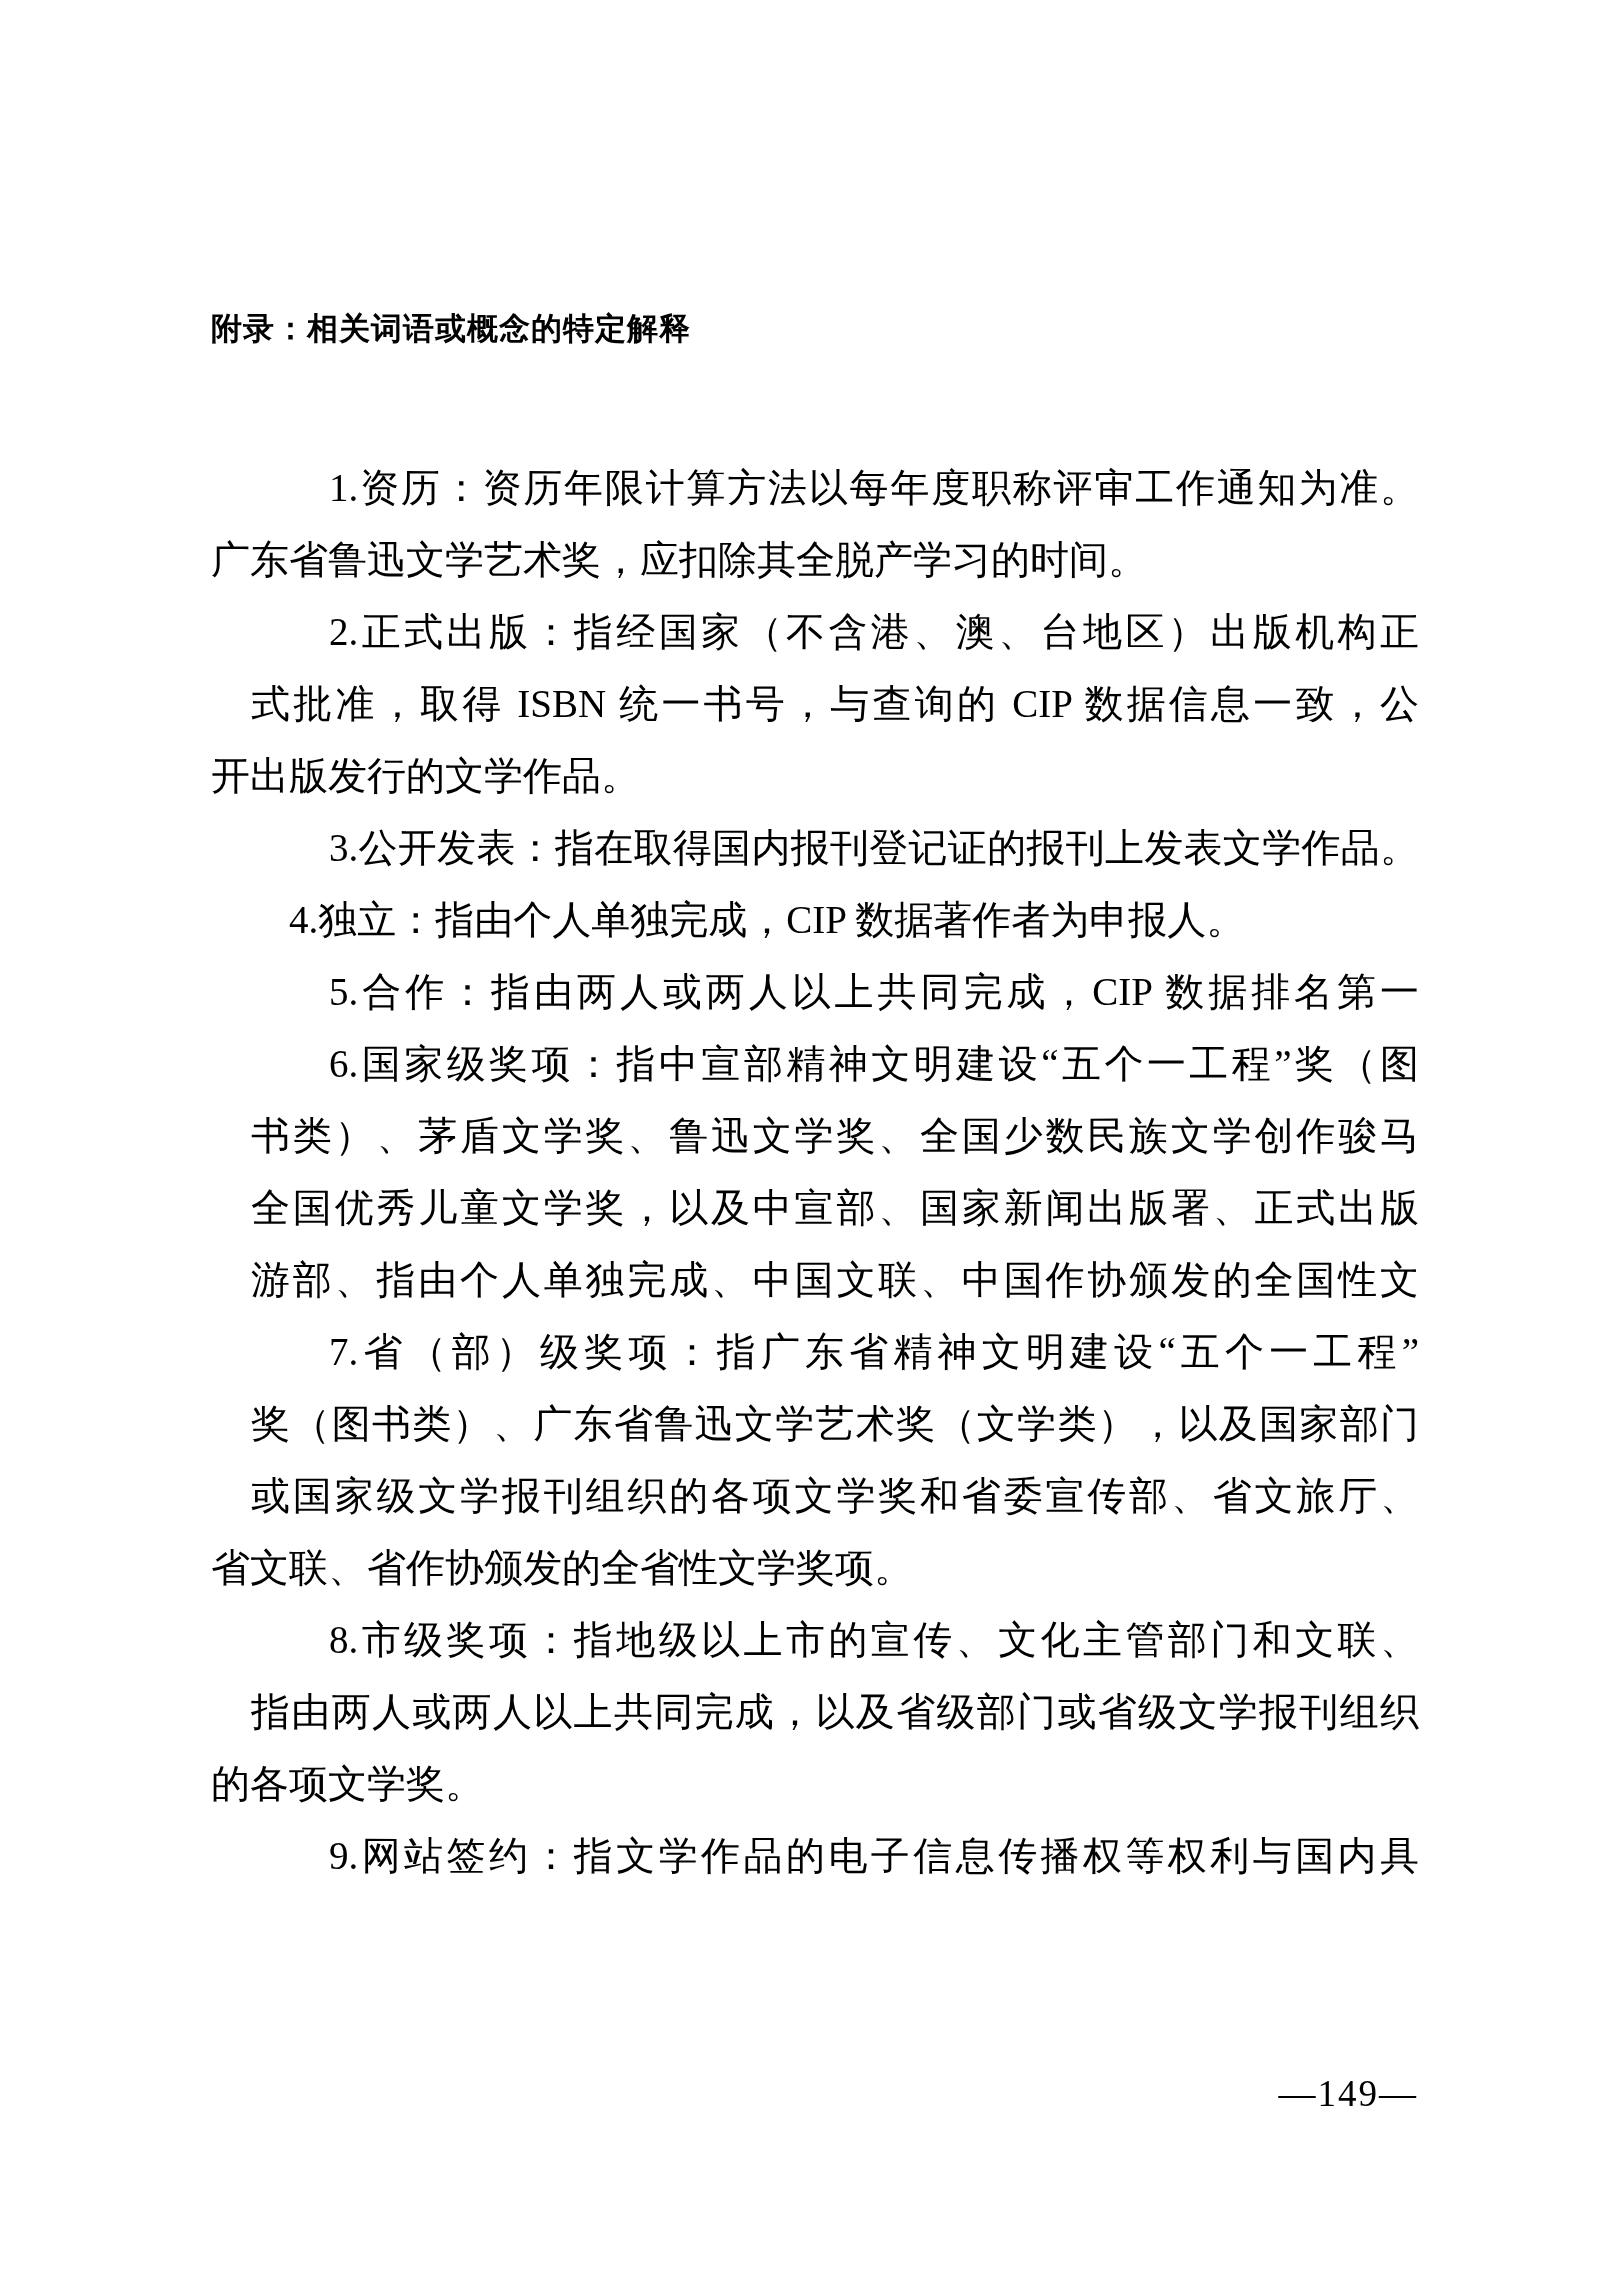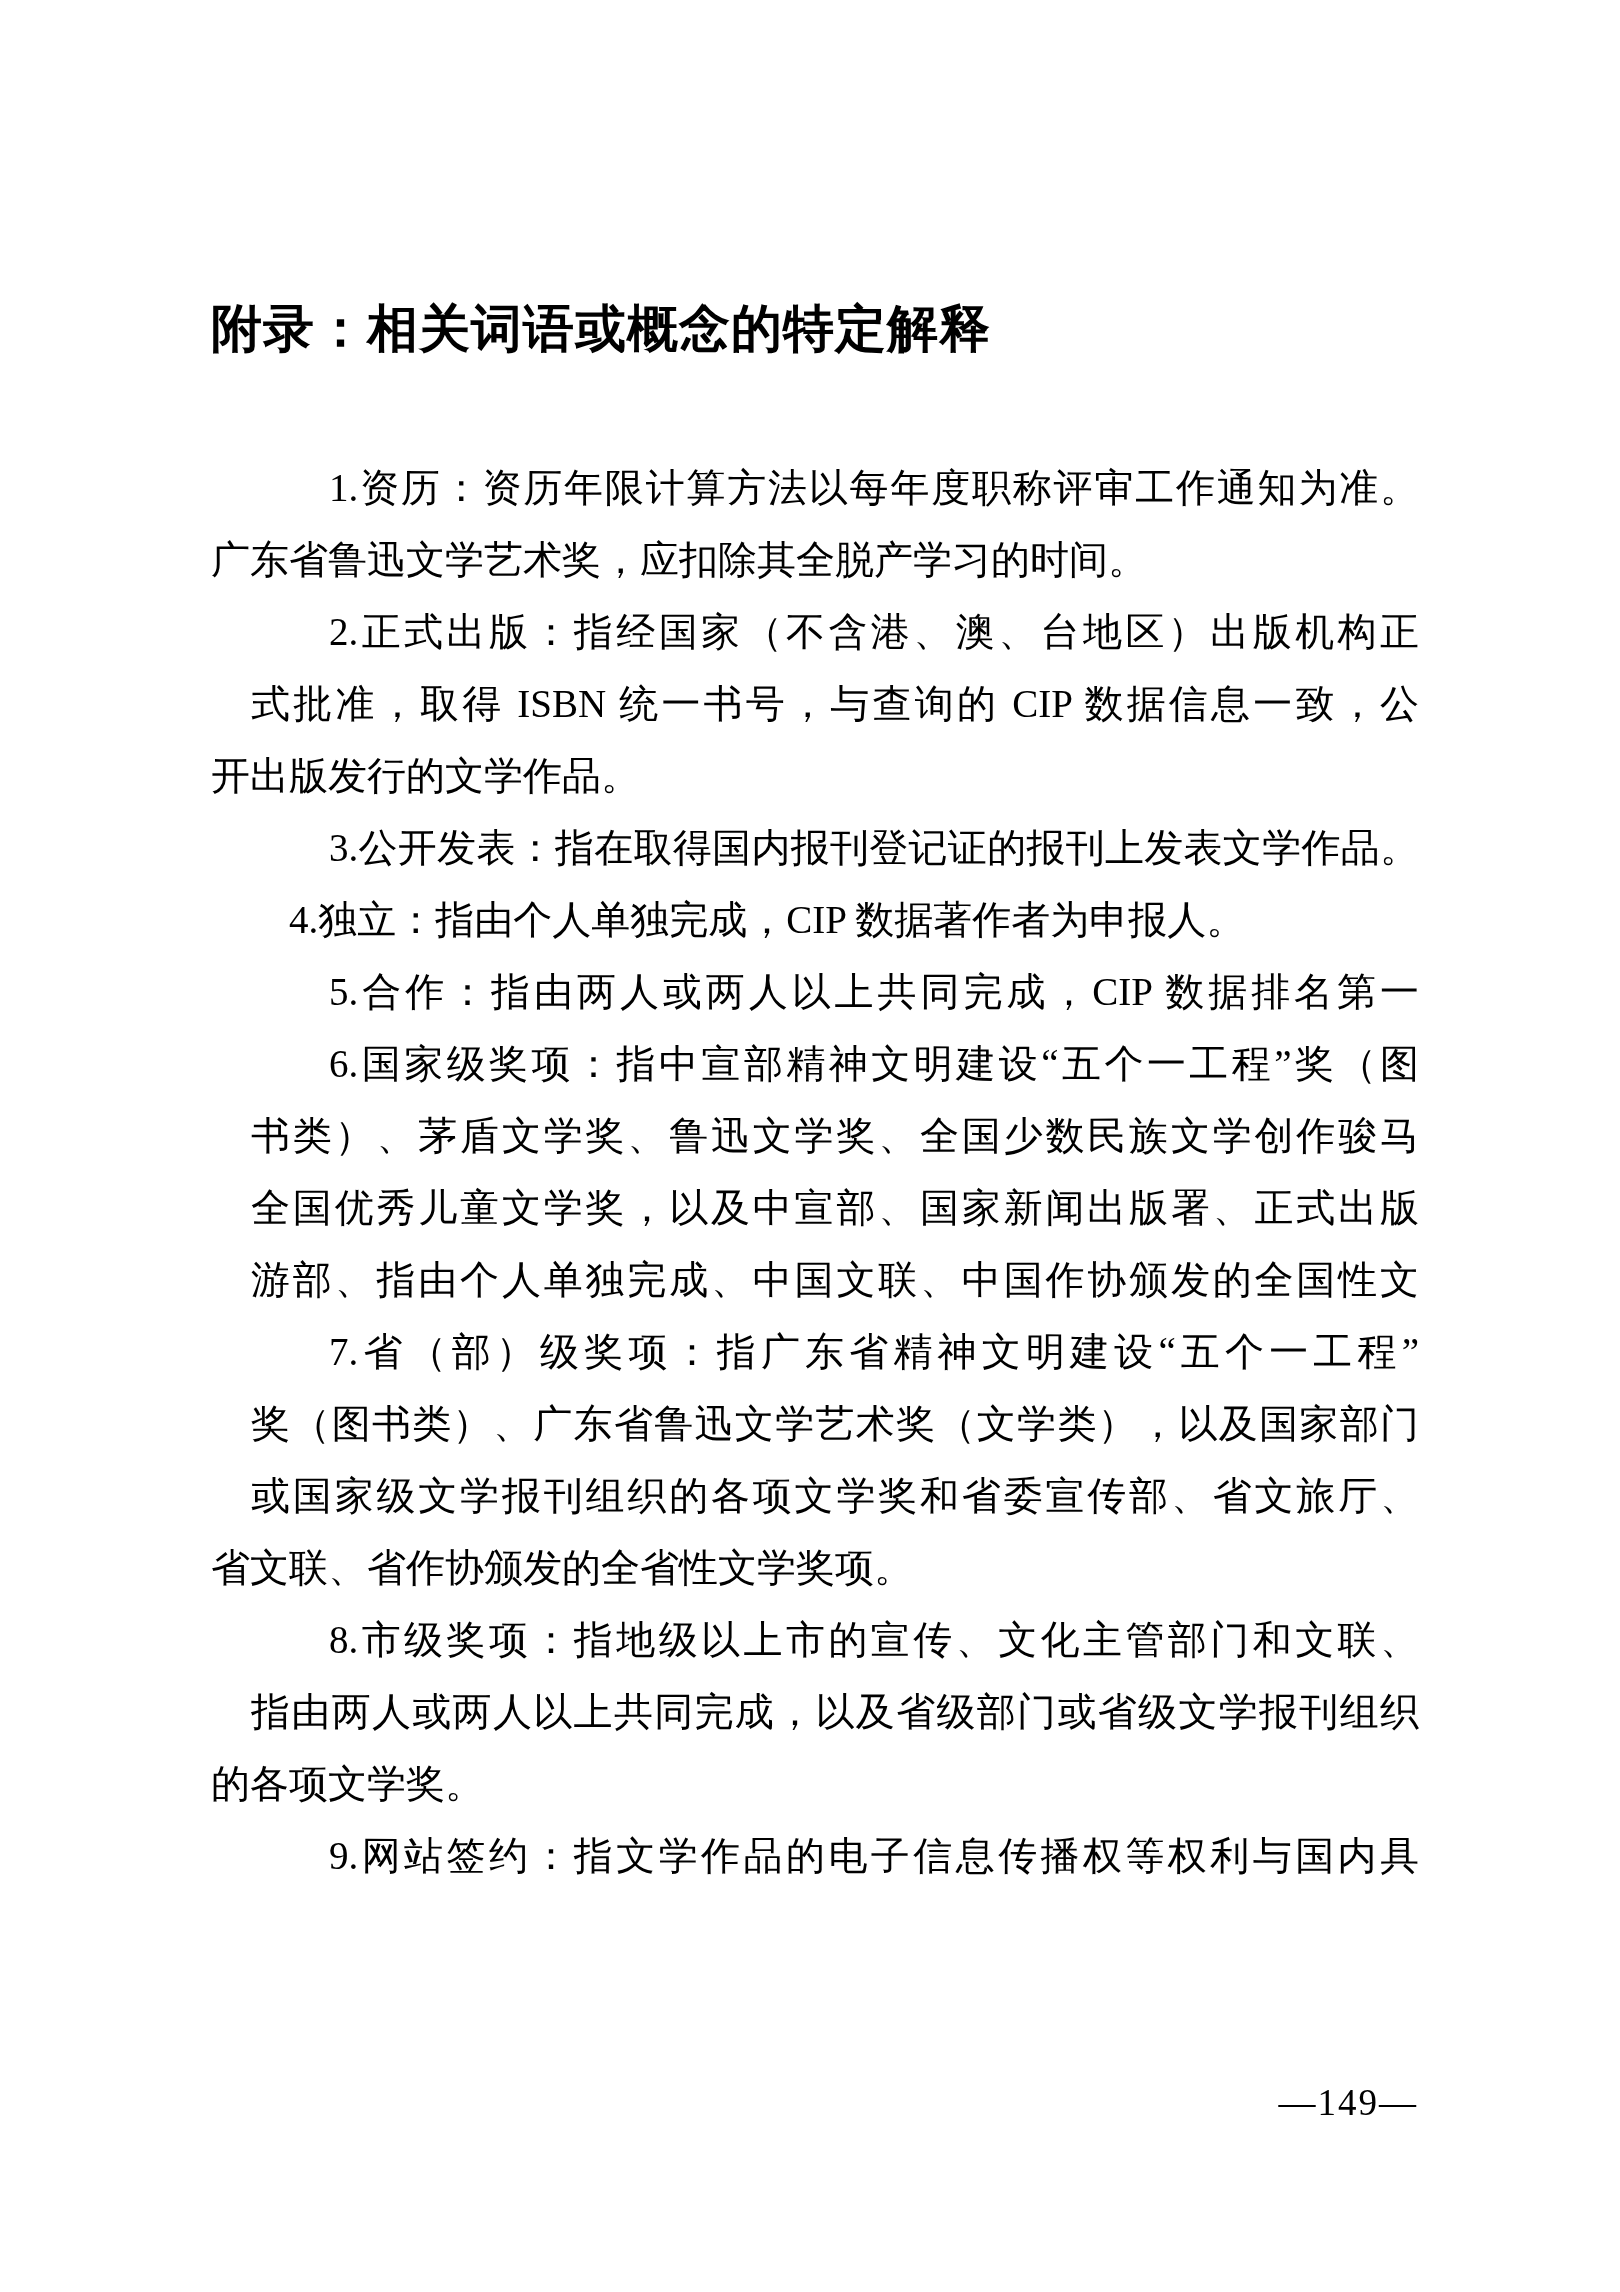--- a/index.html
+++ b/index.html
@@ -16,21 +16,21 @@
     font-family: "Liberation Serif", "DejaVu Serif", serif;
     overflow: hidden;
   }
   .doc-title {
     position: absolute;
     left: 211px;
     top: 300px;
     margin: 0;
     font-family: "Liberation Sans", "DejaVu Sans", sans-serif;
     font-weight: 700;
-    font-size: 51px;
+    font-size: 31px;
     line-height: 57px;
     letter-spacing: 1px;
     white-space: nowrap;
   }
   .doc-body {
     position: absolute;
     left: 211px;
     top: 452px;
     width: 1208px;
     font-size: 39px;
@@ -49,21 +49,20 @@
     margin-left: 40px;
   }
   .page-number {
     position: absolute;
     right: 202px;
     top: 2070px;
     font-size: 37px;
     line-height: 47px;
     letter-spacing: 2px;
     white-space: nowrap;
-    margin-top: 9px;
   }
 </style>
 </head>
 <body>
 
 <div class="page">
   <h1 class="doc-title">附录：相关词语或概念的特定解释</h1>
 
   <div class="doc-body">
       <div>

